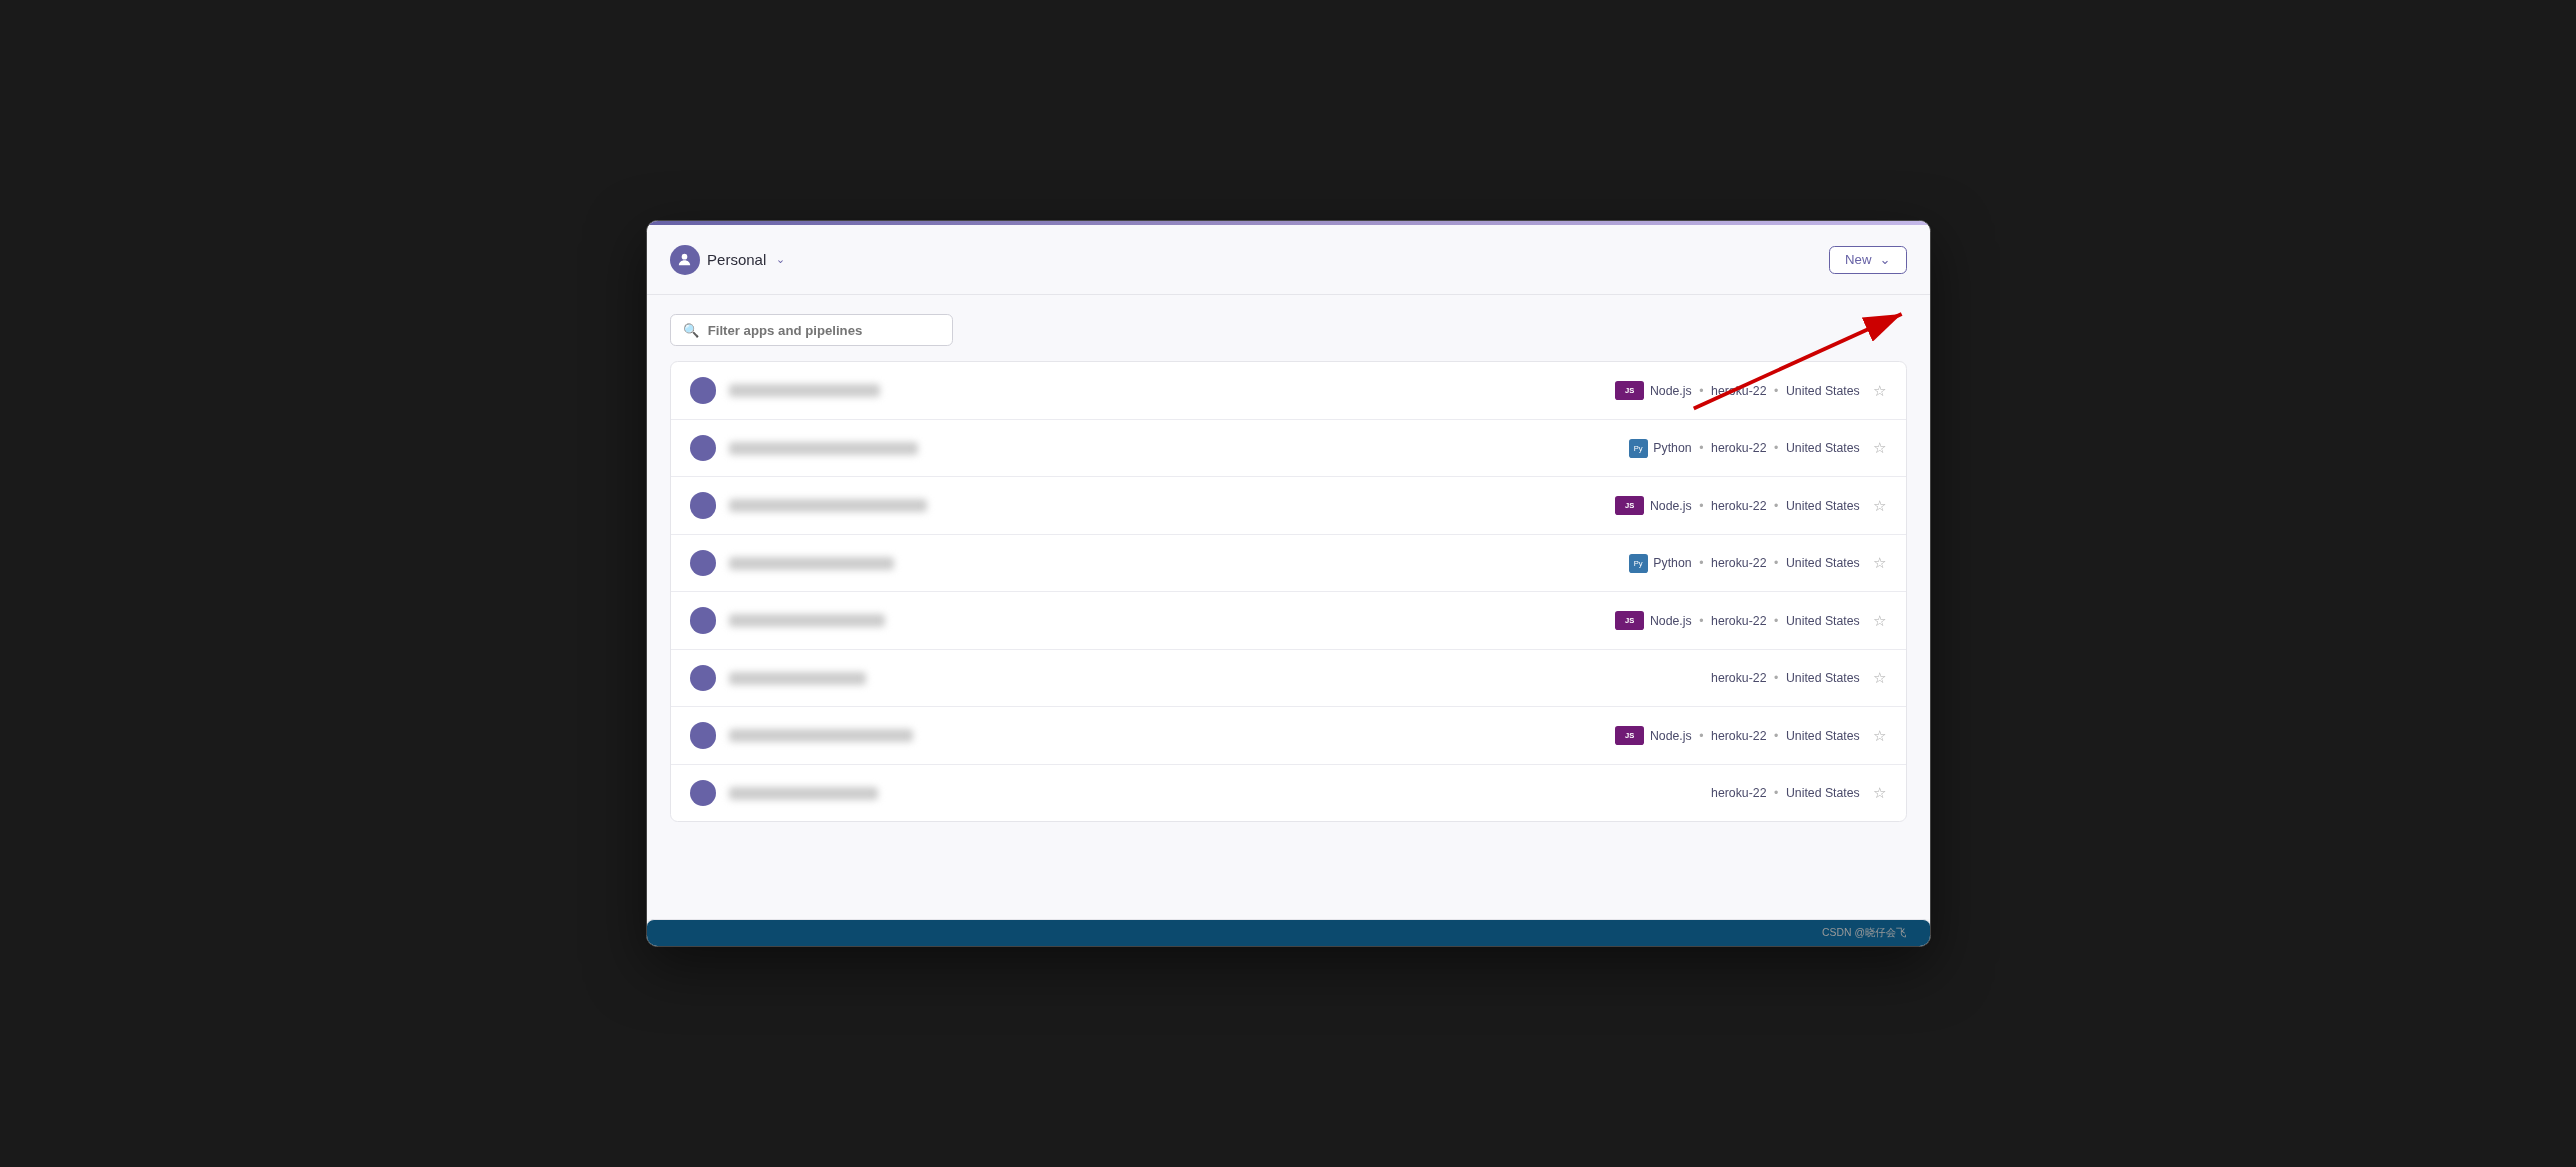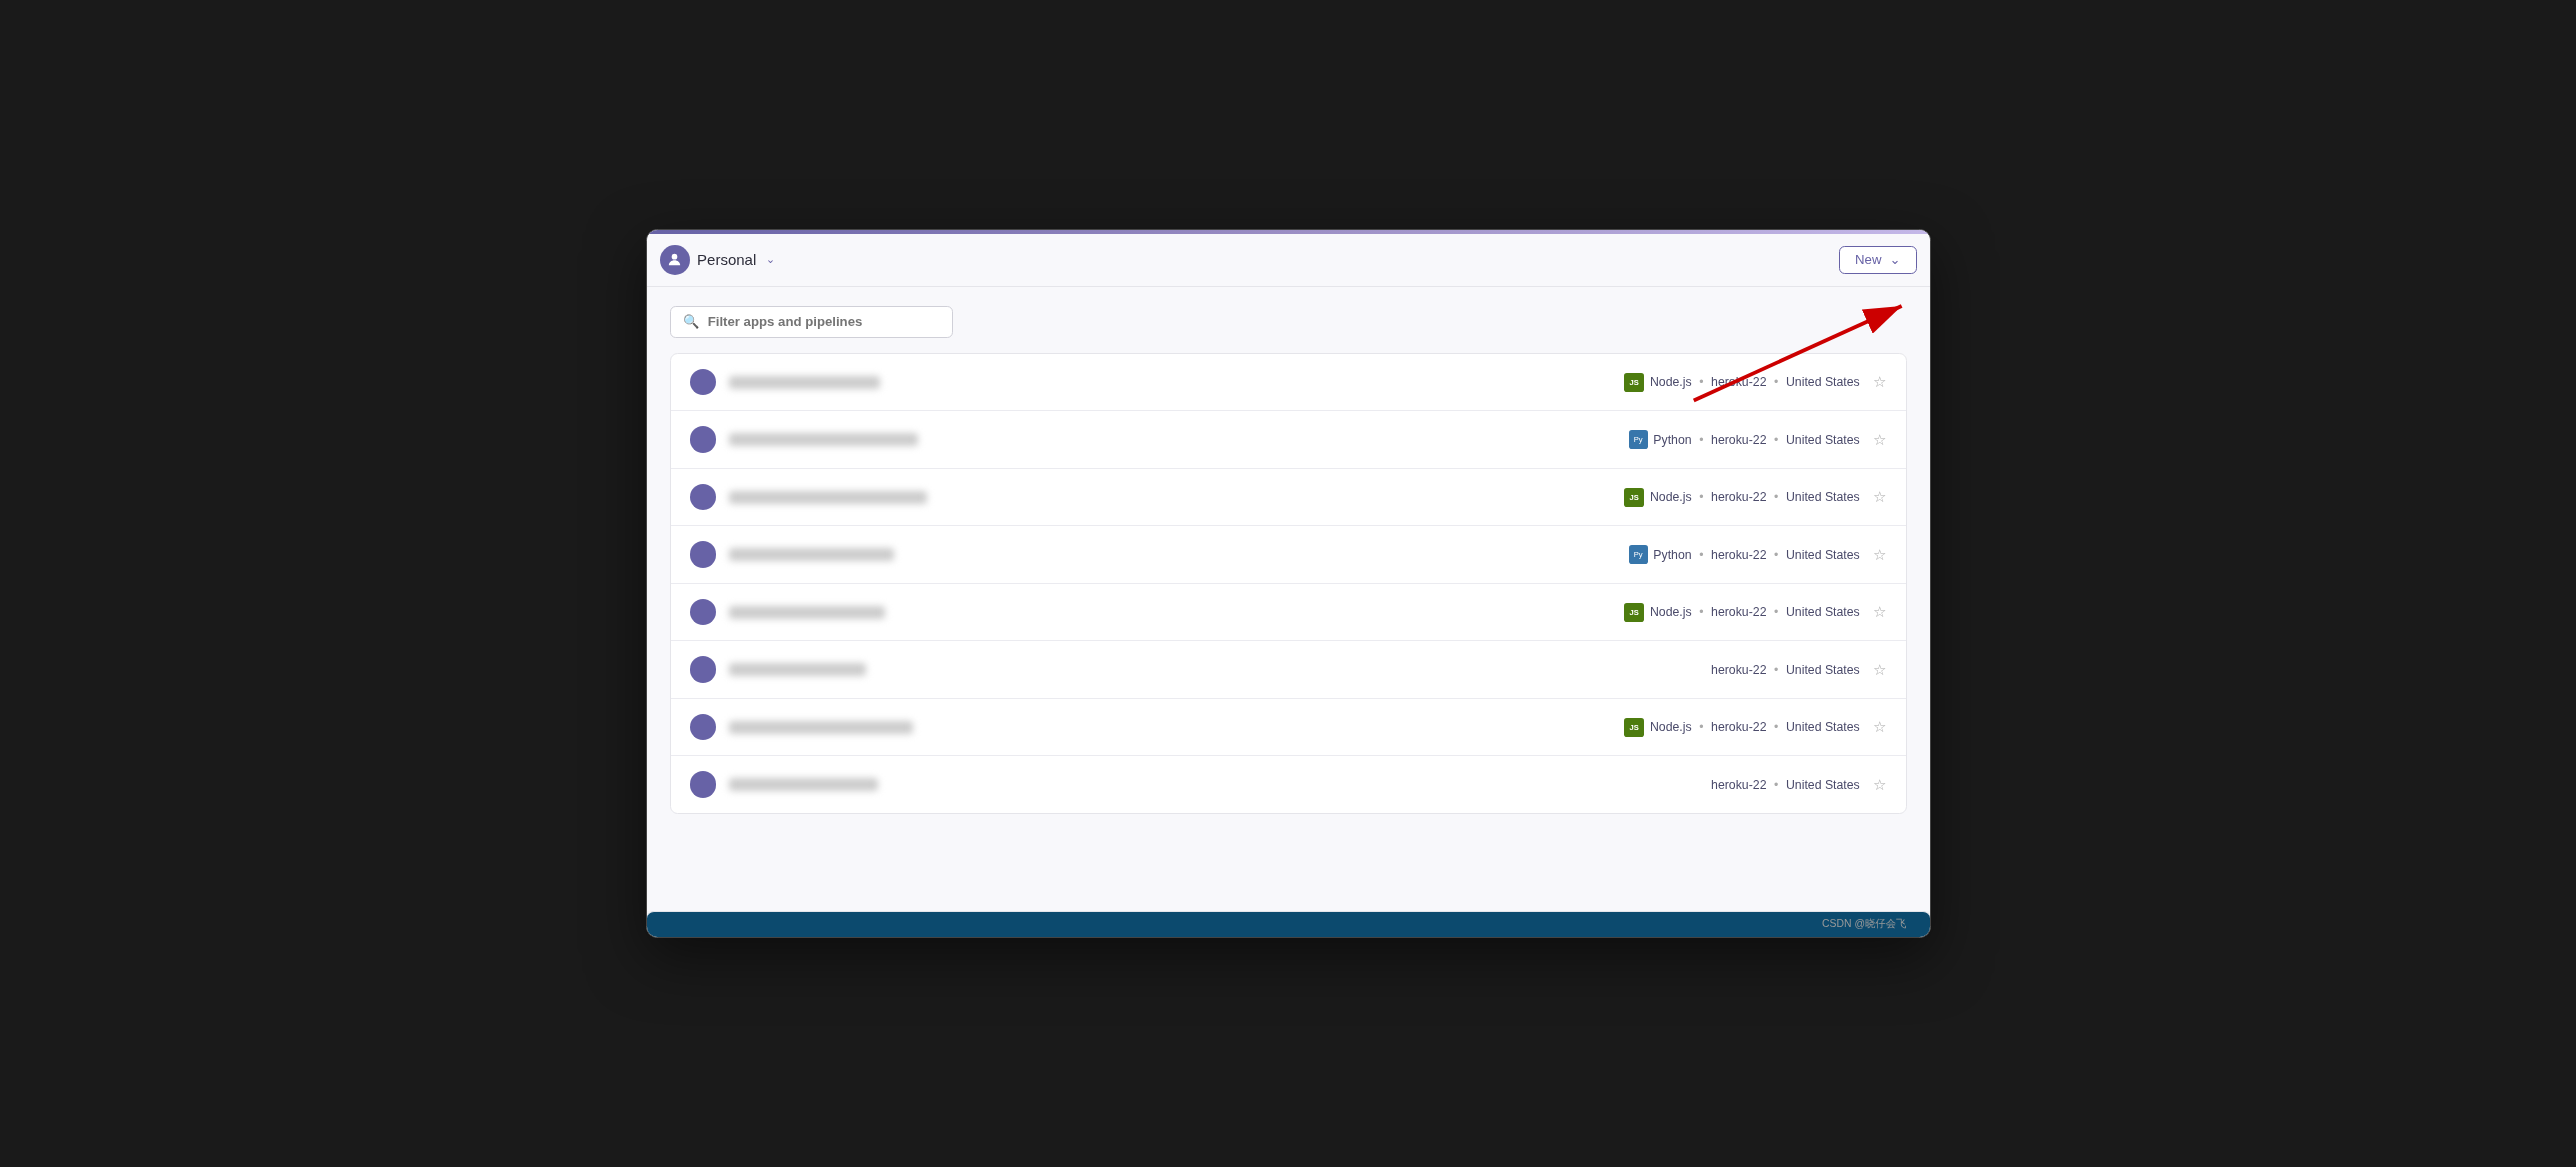--- a/index.html
+++ b/index.html
@@ -21,25 +21,25 @@
       box-shadow: 0 19px 57px rgba(0,0,0,0.5);
       border: 0.9px solid #444;
     }
     .top-bar {
       height: 3.8px;
       background: linear-gradient(90deg, #6762A6 0%, #9b8ec4 50%, #c4b8e8 100%);
     }
     .header {
       background: #f8f8fb;
       border-bottom: 0.9px solid #e5e5ea;
-      padding: 0 13px;
+      padding: 0 23px;
       display: flex;
       align-items: center;
       justify-content: space-between;
-      height: 53px;
+      height: 70px;
     }
     .header-left {
       display: flex;
       align-items: center;
       gap: 7.6px;
     }
     .avatar-icon {
       width: 30px;
       height: 30px;
       background: #6762A6;
@@ -164,23 +164,23 @@
       padding: 5.7px 23px;
       font-size: 10.4px;
       color: #999;
       text-align: right;
       border-radius: 7px;
     }
     .tech-nodejs {
       display: inline-flex;
       align-items: center;
       justify-content: center;
-      width: 20px;
+      width: 29px;
       height: 19px;
-      background: #4d7c0f;
+      background: #701a75;
       border-radius: 2.8px;
       font-size: 7.6px;
       color: white;
       font-weight: bold;
     }
     .tech-python {
       display: inline-flex;
       align-items: center;
       justify-content: center;
       width: 19px;

